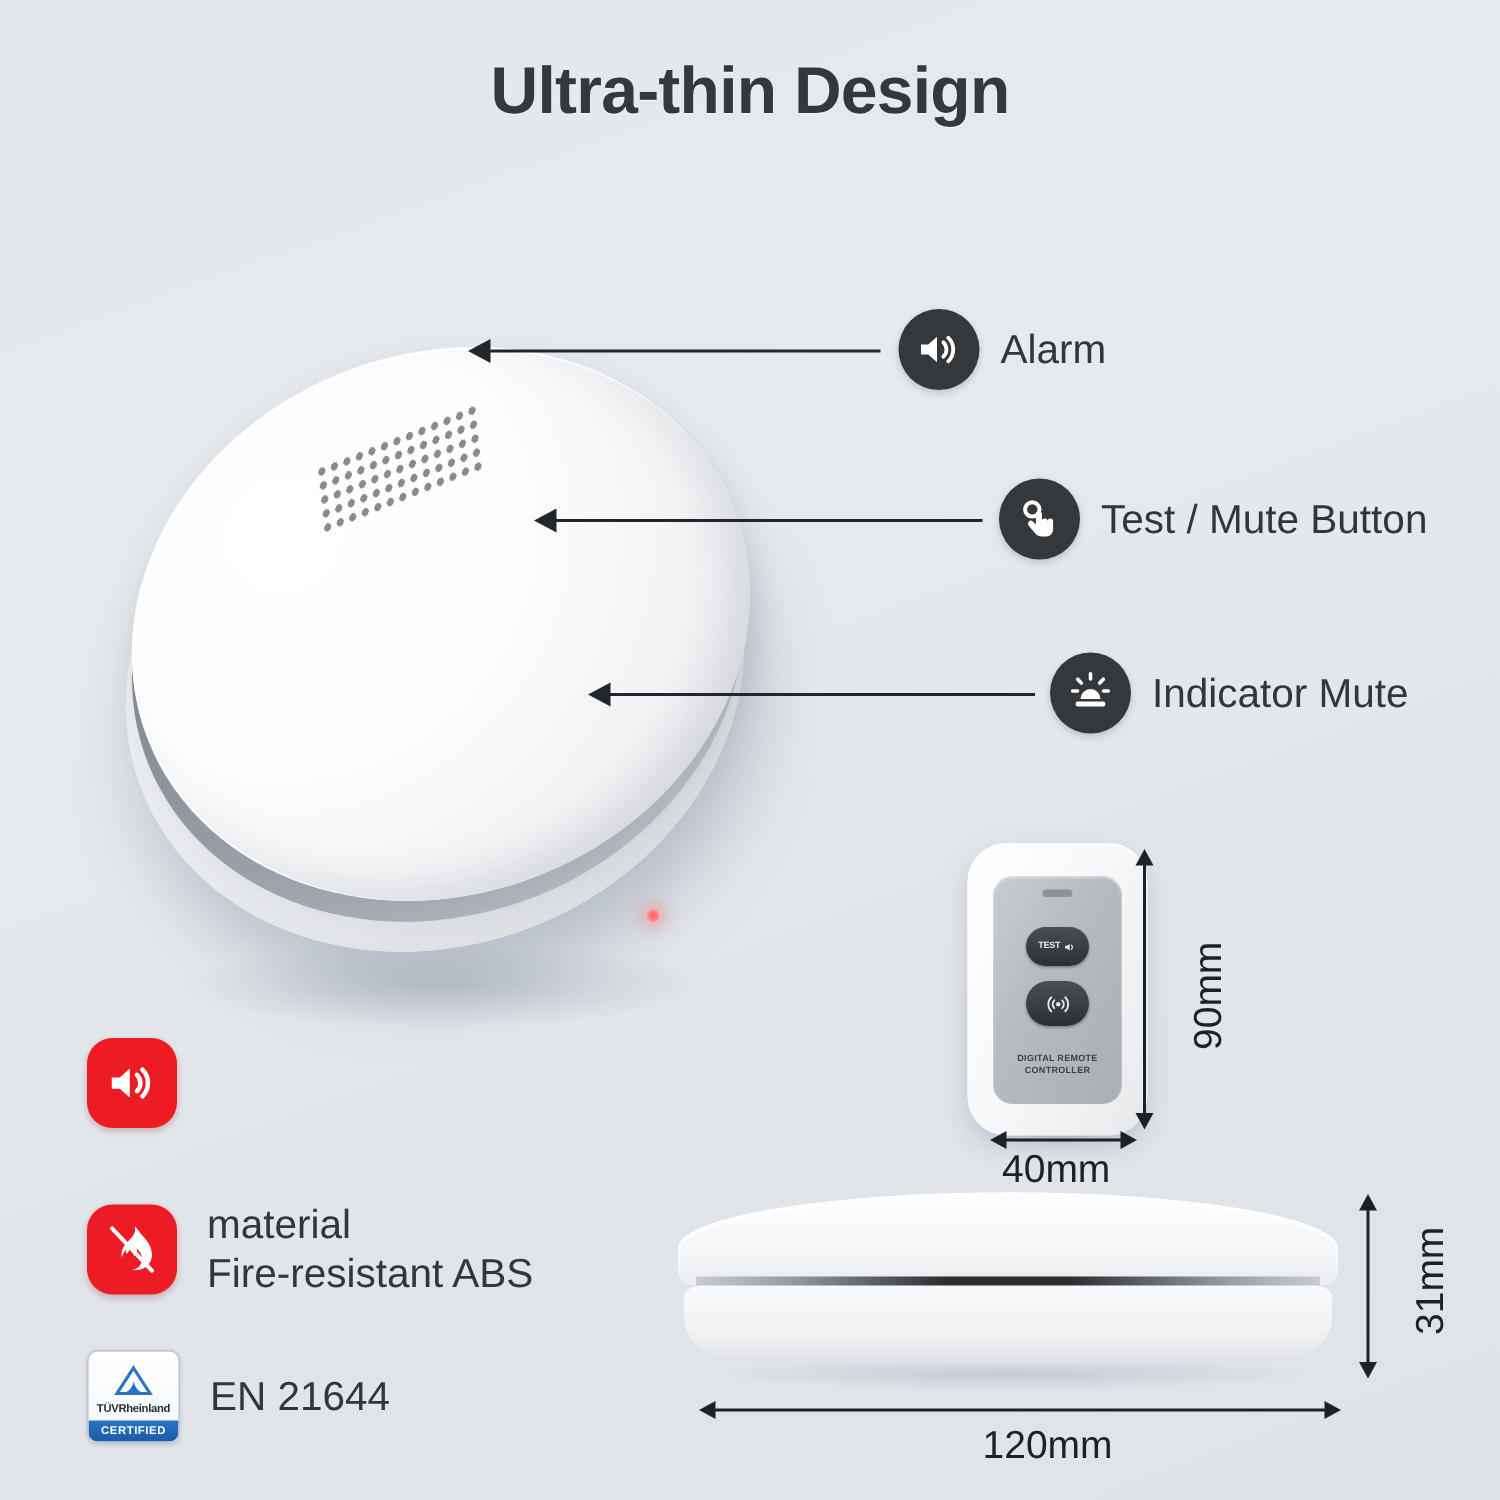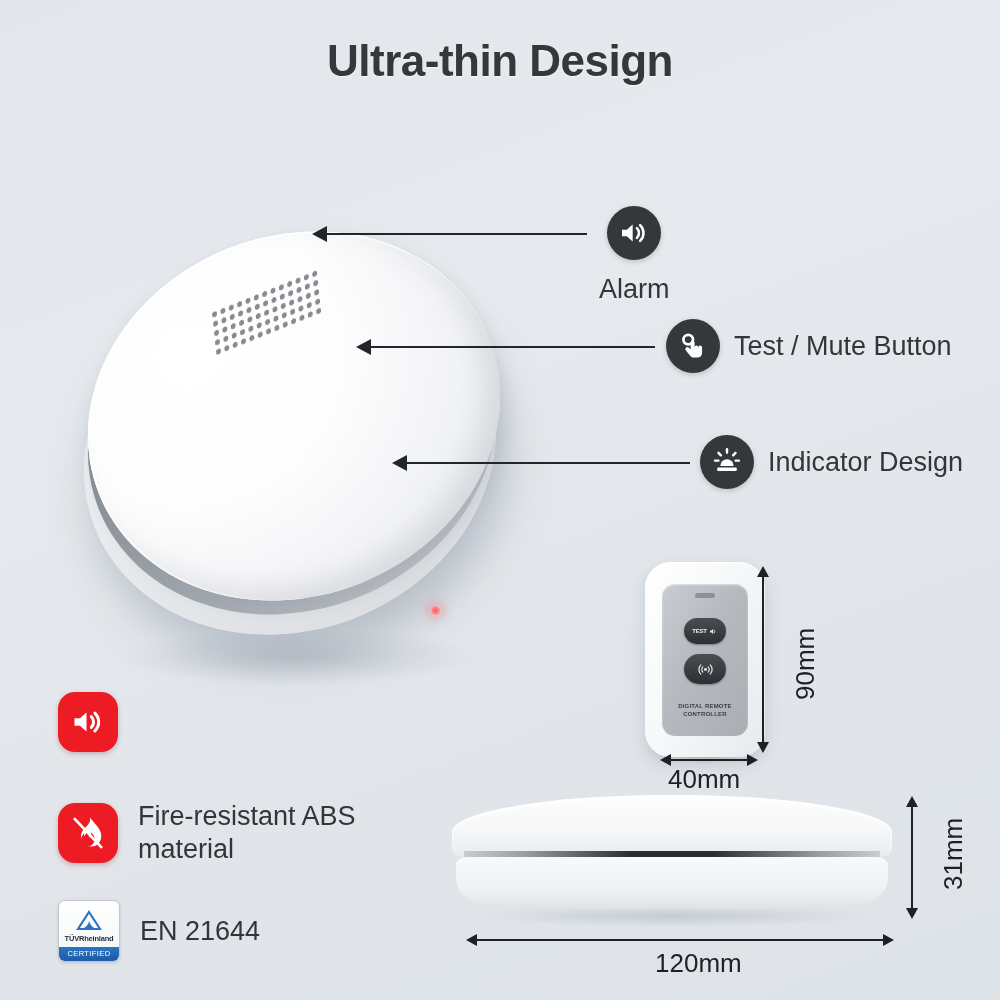--- a/index.html
+++ b/index.html
@@ -92,21 +92,21 @@
     width:62px; height:62px; border-radius:7px; flex:0 0 auto; overflow:hidden;
     background:linear-gradient(180deg,#ffffff 0%,#f3f5f7 100%);
     border:1px solid #c2c7cd;
     box-shadow:0 1px 3px rgba(110,120,132,.3);
     display:flex; flex-direction:column; align-items:center;
   }
   .tuv-inner { flex:1; display:flex; flex-direction:column; align-items:center; justify-content:center; padding-top:3px;text-align:center; }
   .tuv-word { font-size:7.5px; font-weight:bold; color:#1f2a36; letter-spacing:-.2px; margin-top:1px; }
   .tuv-bar {
     width:100%; background:linear-gradient(180deg,#2a74c4 0%,#1a5ba8 100%);
-    color:#fff; font-size:7.5px; font-weight:normal; text-align:center; padding:2px 0 3px;
+    color:#fff; font-size:7.5px; font-weight:bold; text-align:center; padding:2px 0 3px;
     letter-spacing:.4px;
   }
 
   
   #remote-wrap { position:absolute; left:645px; top:562px; width:120px; height:195px; }
   .remote-body {
     position:absolute; inset:0; border-radius:26px;
     background:linear-gradient(115deg,#ffffff 0%,#f7f8f9 45%,#e7e9ec 100%);
     box-shadow:0 7px 16px rgba(128,140,152,.34), inset 0 1px 2px #fff;
   }
@@ -190,21 +190,21 @@
 
 <div class="arrow-left" style="left:312px; top:226px;"></div>
 <div class="leader" style="left:325px; top:233px; width:262px;"></div>
 
 <div class="arrow-left" style="left:356px; top:339px;"></div>
 <div class="leader" style="left:369px; top:346px; width:286px;"></div>
 
 <div class="arrow-left" style="left:392px; top:455px;"></div>
 <div class="leader" style="left:405px; top:462px; width:285px;"></div>
 
-<div class="callout" style="left:599px; top:206px;flex-direction:column;">
+<div class="callout" style="left:599px; top:206px;">
   <div class="callout-badge">
     <svg width="32" height="32" viewBox="0 0 24 24" aria-hidden="true">
       <path d="M3 9.5h3.6L11 5.6v12.8L6.6 14.5H3z" fill="#fff"></path>
       <path d="M14.2 8.4a5 5 0 0 1 0 7.2" stroke="#fff" stroke-width="1.9" fill="none" stroke-linecap="round"></path>
       <path d="M16.6 6.1a8.2 8.2 0 0 1 0 11.8" stroke="#fff" stroke-width="1.9" fill="none" stroke-linecap="round"></path>
     </svg>
   </div>
   <span class="callout-label">Alarm</span>
 </div>
 
@@ -225,21 +225,21 @@
       <rect x="4.6" y="16.2" width="14.8" height="2.6" rx="1" fill="#fff"></rect>
       <g stroke="#fff" stroke-width="1.8" stroke-linecap="round">
         <path d="M12 2.4v2.6"></path>
           <path d="M5.6 5.1l1.8 1.9"></path>
           <path d="M18.4 5.1l-1.8 1.9"></path>
         <path d="M3.1 11h2.4"></path>
           <path d="M20.9 11h-2.4"></path>
       </g>
     </svg>
   </div>
-  <span class="callout-label">Indicator Design</span>
+  <span class="callout-label">Indicator Mute</span>
 </div>
 
 <div class="feature" style="left:58px; top:692px;">
   <div class="feat-icon">
     <svg width="36" height="36" viewBox="0 0 24 24" aria-hidden="true">
       <path d="M3 9.5h3.6L11 5.6v12.8L6.6 14.5H3z" fill="#fff"></path>
       <path d="M14.2 8.4a5 5 0 0 1 0 7.2" stroke="#fff" stroke-width="2" fill="none" stroke-linecap="round"></path>
       <path d="M16.6 6.1a8.2 8.2 0 0 1 0 11.8" stroke="#fff" stroke-width="2" fill="none" stroke-linecap="round"></path>
     </svg>
   </div>
@@ -247,22 +247,22 @@
 
 <div class="feature" style="left:58px; top:800px;">
   <div class="feat-icon">
     <svg width="38" height="38" viewBox="0 0 24 24" aria-hidden="true">
       <path d="M13.2 2.2c.6 3-1 4.4-2.4 5.9-1.6 1.6-3.2 3.3-3.2 6.1a6.4 6.4 0 0 0 12.8 0c0-4.6-3.5-7.2-5.2-9.6-.7-1-1.5-1.8-2-2.4z" fill="#fff"></path>
       <path d="M9.6 12.1c-1.2 1.2-1.9 2.5-1.9 4a4.3 4.3 0 0 0 8.6 0c0-2-1.2-3.3-2.3-4.6.3 1.7-.4 2.8-1.3 3.4.3-1.6-.6-2.5-1.6-3.3-.5 1.4-1 1.9-1.5 2.4z" fill="#ed1c24"></path>
       <path d="M3.6 3.1L20.4 20.9" stroke="#fff" stroke-width="1.7" stroke-linecap="round"></path>
     </svg>
   </div>
   <div class="feat-text">
+    <div>material</div>
     <div>Fire-resistant ABS</div>
-    <div>material</div>
   </div>
 </div>
 
 <div class="feature" style="left:58px; top:900px;">
   <div class="tuv">
     <div class="tuv-inner">
       <svg width="30" height="24" viewBox="0 0 30 24" aria-hidden="true">
         <path d="M15 3 L26 20 H4 Z" fill="none" stroke="#2a74c4" stroke-width="2.1"></path>
         <path d="M15 9.5 L21 19.5 H9 Z" fill="#2a74c4" opacity=".0"></path>
         <path d="M9.5 19.2c3-1 5-4 5.6-7.4.7 3.4 2.7 6.4 5.6 7.4z" fill="#2a74c4"></path>

